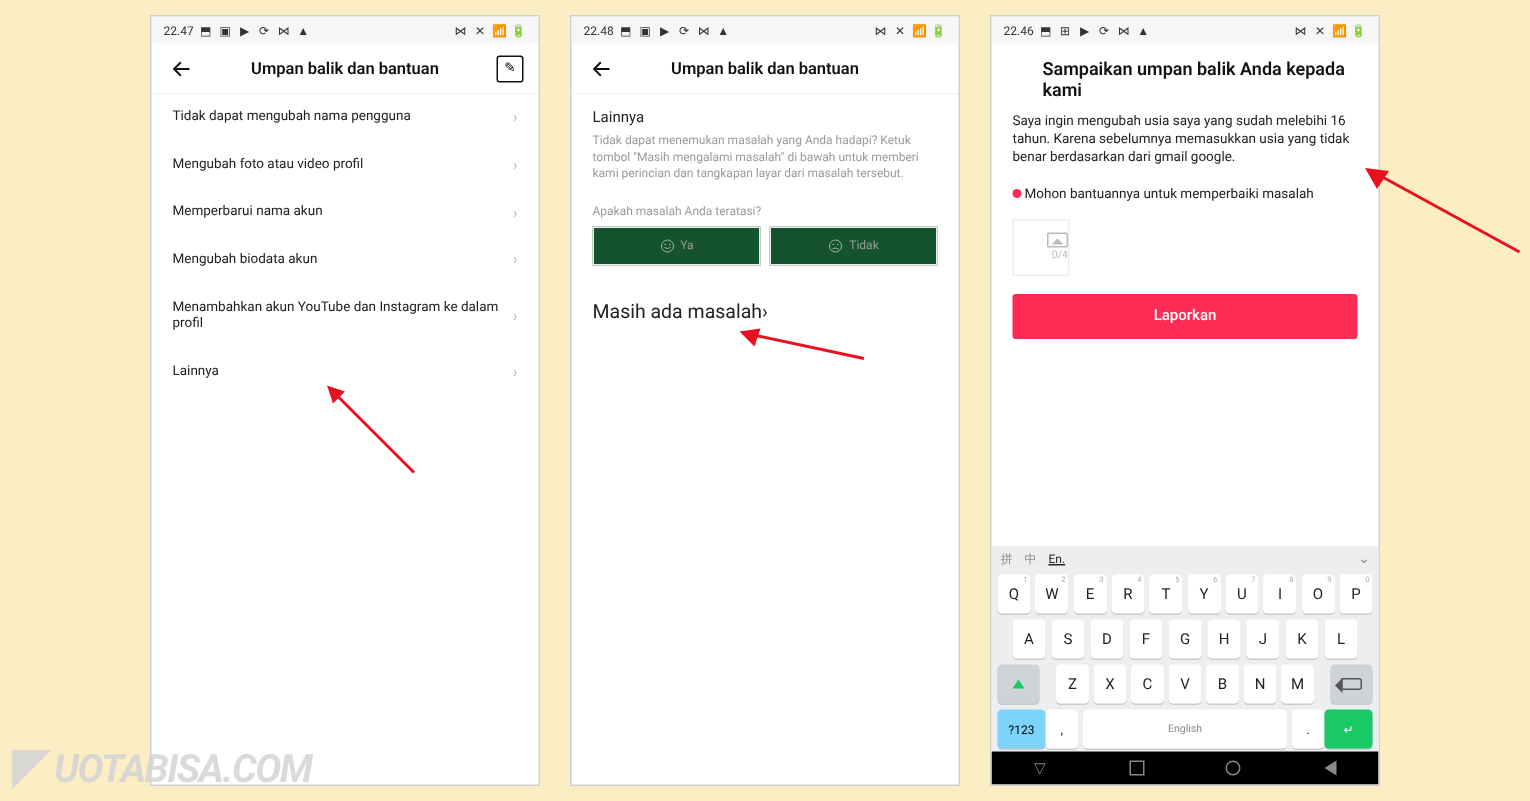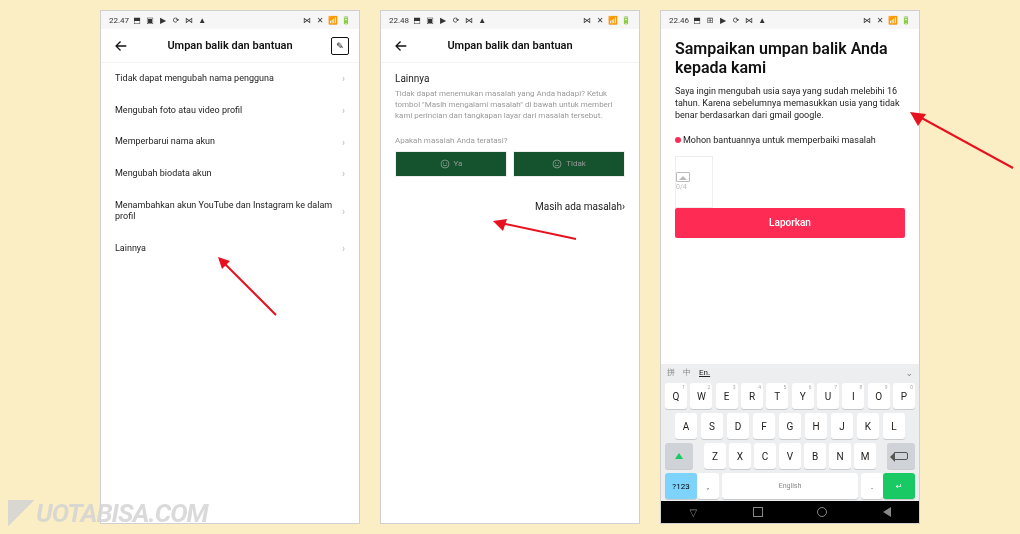--- a/index.html
+++ b/index.html
@@ -17,26 +17,26 @@
   .row{display:flex;align-items:center;padding:10px 14px;font-size:9px;color:#222;border-bottom:0 solid #eee;justify-content:space-between;}
   .row .chev{color:#bbb;font-size:10px;flex-shrink:0;margin-left:6px;}
   .row .lbl{line-height:1.3;}
   .body2{padding:10px 14px;}
   .h2{font-size:10px;color:#222;margin-bottom:4px;}
   .desc{font-size:8px;color:#9a9a9a;line-height:1.4;margin-bottom:14px;}
   .ask{font-size:8px;color:#9a9a9a;margin-bottom:6px;}
   .yn{display:flex;gap:6px;margin-bottom:14px;}
   .yn .btn{flex:1;height:26px;border:1px solid #eee;background:#14532d;display:flex;align-items:center;justify-content:center;font-size:8px;color:#999;gap:4px;}
   .yn .face{width:10px;height:10px;}
-  .row2{display:flex;align-items:center;justify-content:flex-end;padding:10px 0;font-size:10px;color:#222;}
+  .row2{display:flex;align-items:center;justify-content:flex-start;padding:10px 0;font-size:13px;color:#222;}
   .body3{padding:10px 14px;}
-  .h3{font-size:16px;font-weight:600;color:#111;margin-bottom:8px;}
+  .h3{font-size:12px;font-weight:600;color:#111;margin-bottom:8px;margin-left:20px;}
   .txt{font-size:9px;color:#222;line-height:1.35;margin-bottom:10px;position:relative;}
   .cursor{display:inline-block;width:6px;height:6px;background:#fe2c55;border-radius:50%;vertical-align:middle;margin-right:2px;}
-  .upload{width:38px;height:52px;border:1px solid #eee;display:flex;flex-direction:column;align-items:flex-start;justify-content:center;color:#bbb;font-size:7px;gap:1px;}
+  .upload{width:38px;height:38px;border:1px solid #eee;display:flex;flex-direction:column;align-items:flex-end;justify-content:center;color:#bbb;font-size:7px;gap:1px;margin-bottom:12px;}
   .upload .pic{width:14px;height:10px;border:1px solid #bbb;border-radius:1px;position:relative;}
   .upload .pic::after{content:"";position:absolute;left:2px;bottom:1px;width:0;height:0;border-left:4px solid transparent;border-right:4px solid transparent;border-bottom:4px solid #bbb;}
   .report{height:30px;background:#fe2c55;color:#fff;font-size:10px;font-weight:500;display:flex;align-items:center;justify-content:center;border-radius:2px;}
   .kb{margin-top:auto;background:#eceef0;}
   .kb .langs{display:flex;padding:3px 6px;gap:8px;font-size:8px;color:#888;align-items:center;}
   .kb .langs .sel{color:#222;text-decoration:underline;}
   .kb .langs .spacer{margin-left:auto;}
   .kb .langs .chev{font-size:9px;}
   .kbrow{display:flex;justify-content:space-between;padding:2px 4px;}
   .key{width:22px;height:26px;background:#fff;border-radius:3px;box-shadow:0 1px 0 rgba(0,0,0,0.15);display:flex;align-items:center;justify-content:center;font-size:10px;color:#222;position:relative;}

